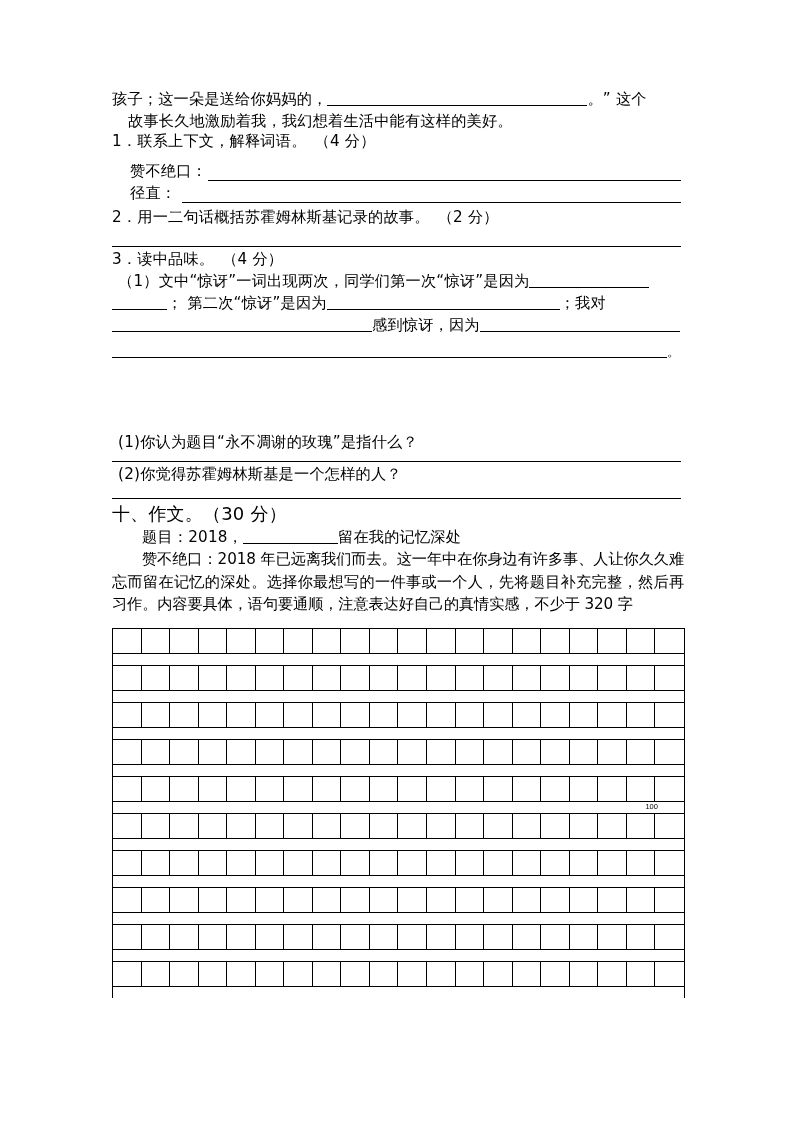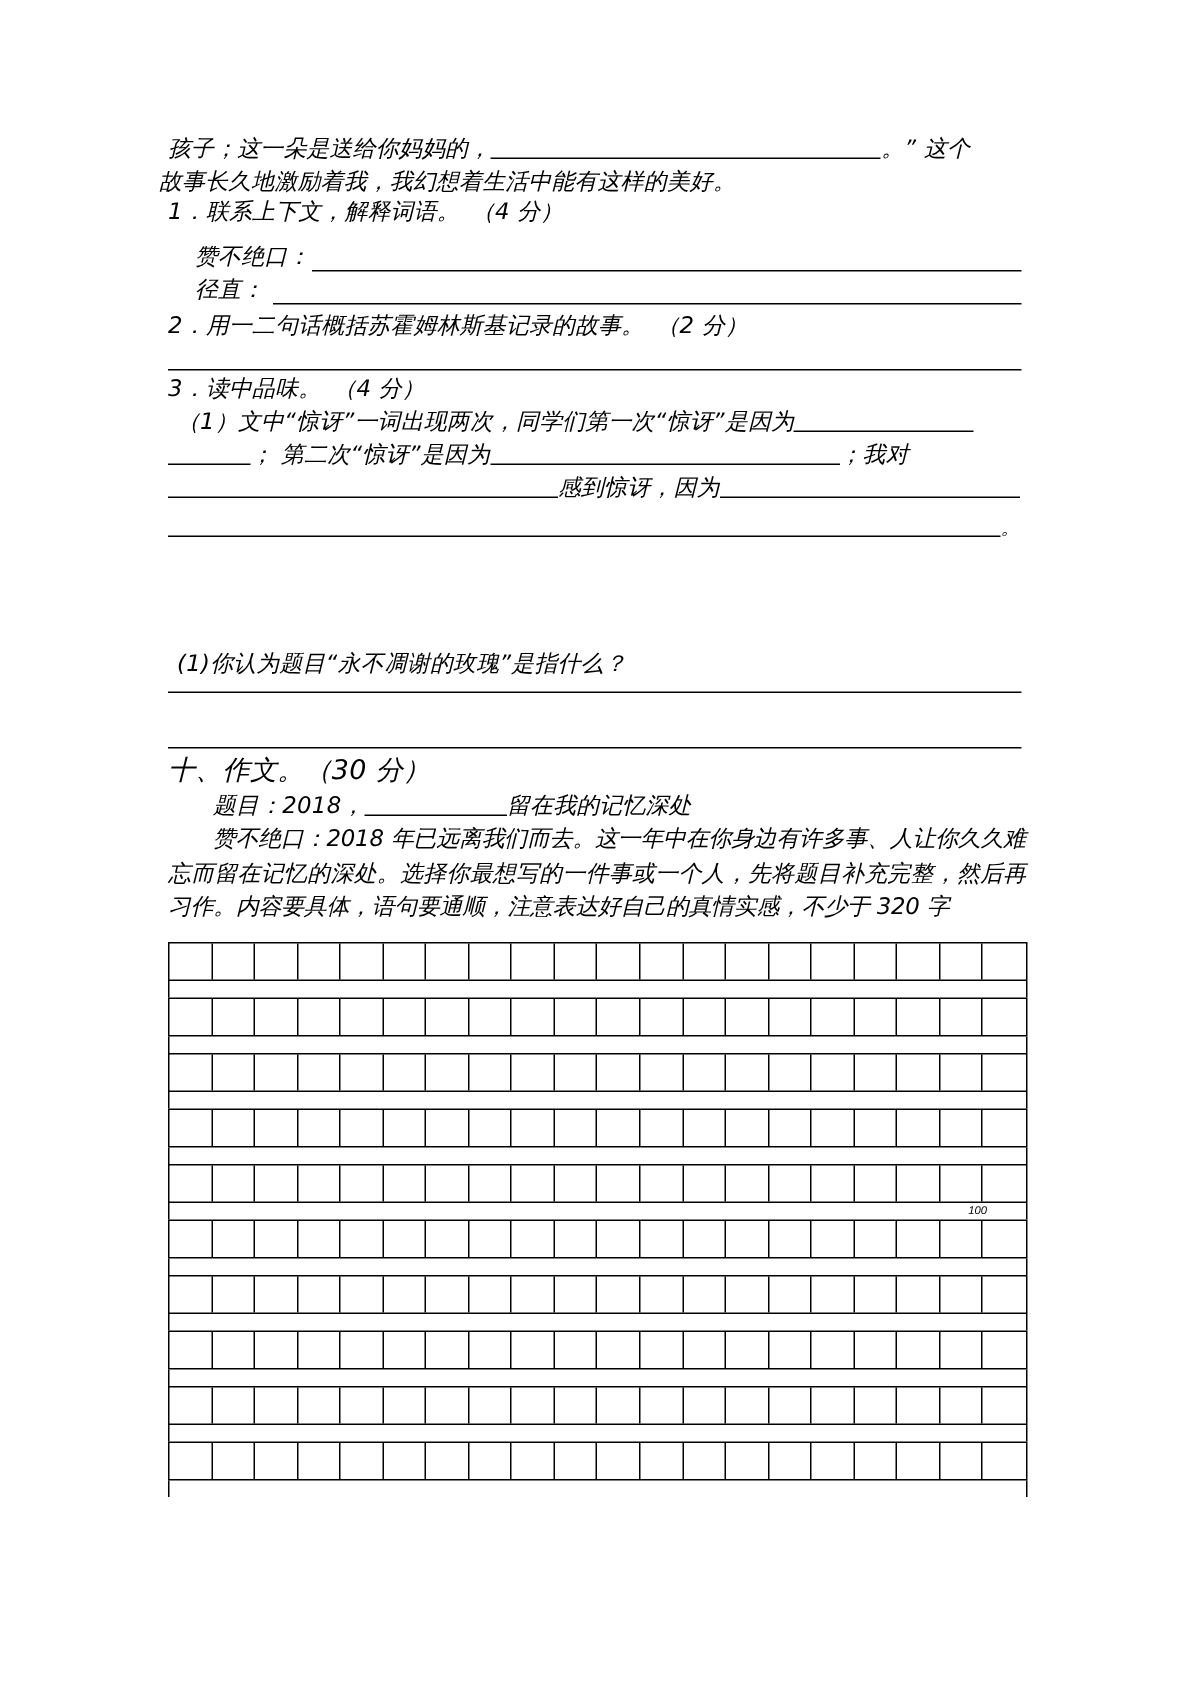--- a/index.html
+++ b/index.html
@@ -13,21 +13,20 @@
     font-family: "Liberation Serif", "DejaVu Serif", serif;
     color: #000000;
     position: relative;
     overflow: hidden;
   }
   .page {
     position: absolute;
     left: 0; top: 0;
     width: 793px;
     height: 1122px;
-    font-style: italic;
   }
 
   
   .line {
     position: absolute;
     font-size: 15.2px;
     line-height: 22px;
     white-space: nowrap;
     letter-spacing: 0.2px;
   }
@@ -98,21 +97,21 @@
 </style>
 </head>
 <body>
 
 <div class="page">
 
   <div class="line cjk" style="left:112px; top:88px;">
     <span>孩子；这一朵是送给你妈妈的，</span><span class="blank" style="width:260px;"></span><span>。” 这个</span>
   </div>
 
-  <div class="line cjk" style="left:106px; top:110px;">故事长久地激励着我，我幻想着生活中能有这样的美好。</div>
+  <div class="line cjk" style="left:128px; top:110px;">故事长久地激励着我，我幻想着生活中能有这样的美好。</div>
 
   <div class="line cjk" style="left:112px; top:130px;">
     <span>1．</span><span>联系上下文，解释词语。</span><span style="display:inline-block;width:8px;"></span><span>（4 分）</span>
   </div>
 
   <div class="line cjk" style="left:130px; top:160px;">赞不绝口：</div>
   <div class="rule" style="left:208px; top:180px; width:473px;"></div>
 
   <div class="line cjk" style="left:130px; top:182px;">径直：</div>
   <div class="rule" style="left:182px; top:202px; width:499px;"></div>
@@ -142,20 +141,23 @@
     <span class="blank" style="width:555px;"></span><span class="small">。</span>
   </div>
 
 
 
   <div class="line cjk" style="left:118px; top:431px;">
     <span>(1)</span><span>你认为题目“永不凋谢的玫瑰”是指什么？</span>
   </div>
   <div class="rule" style="left:112px; top:461px; width:569px;"></div>
 
+  <div class="line cjk" style="left:118px; top:463px;">
+    <span>(2)</span><span>你觉得苏霍姆林斯基是一个怎样的人？</span>
+  </div>
   <div class="rule" style="left:112px; top:498px; width:569px;"></div>
 
   <div class="line cjk" style="left:112px; top:503px; font-size:18px;">
     <span>十、</span><span>作文。</span><span>（30 分）</span>
   </div>
 
   <div class="line cjk" style="left:142px; top:526px;">
     <span>题目：2018，</span><span class="blank" style="width:95px;"></span><span>留在我的记忆深处</span>
   </div>
 

